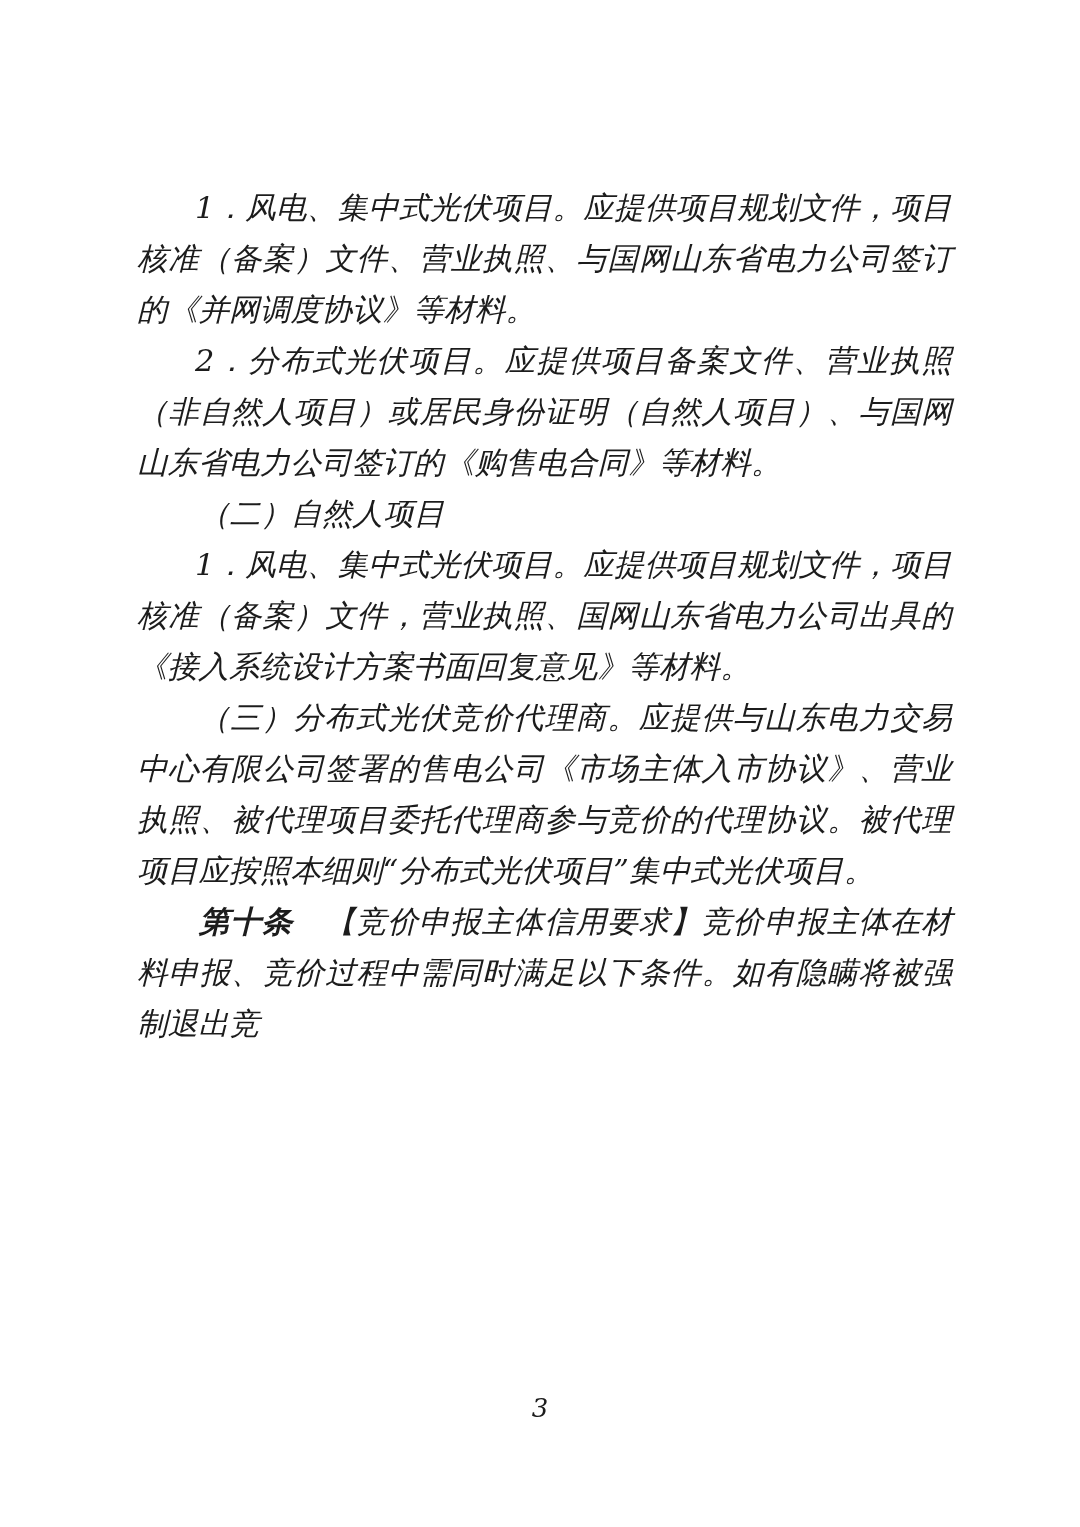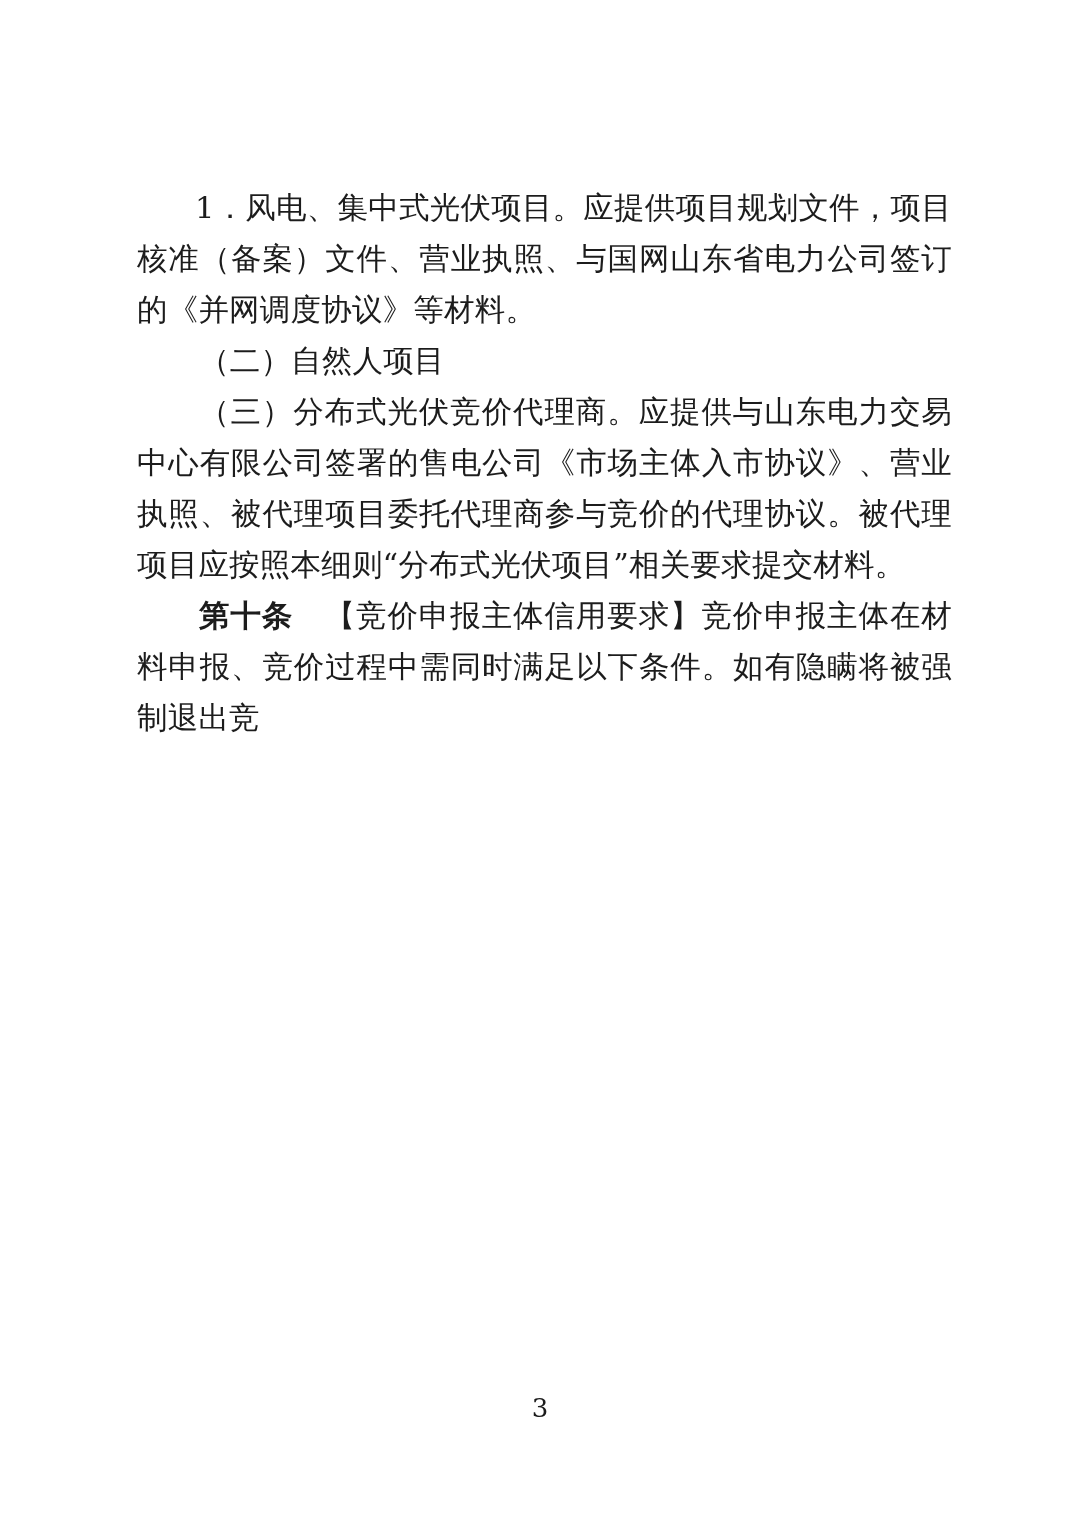--- a/index.html
+++ b/index.html
@@ -15,20 +15,21 @@
     position: relative;
     overflow: hidden;
   }
   .page {
     position: absolute;
     left: 0;
     top: 0;
     width: 1080px;
     height: 1527px;
     background: #ffffff;
+    font-style: italic;
   }
   .content {
     position: absolute;
     left: 137px;
     top: 182px;
     width: 815px;
   }
   .para {
     font-size: 30.5px;
     line-height: 51px;
@@ -59,25 +60,27 @@
   }
 </style>
 </head>
 <body>
 
 <div class="page">
   <div class="content">
 
     <p class="para indent1">1．风电、集中式光伏项目。应提供项目规划文件，项目核准（备案）文件、营业执照、与国网山东省电力公司签订的《并网调度协议》等材料。</p>
 
+    <p class="para indent1">2．分布式光伏项目。应提供项目备案文件、营业执照（非自然人项目）或居民身份证明（自然人项目）、与国网山东省电力公司签订的《购售电合同》等材料。</p>
 
     <p class="para indent2">（二）自然人项目</p>
 
+    <p class="para indent1">1．风电、集中式光伏项目。应提供项目规划文件，项目核准（备案）文件，营业执照、国网山东省电力公司出具的《接入系统设计方案书面回复意见》等材料。</p>
 
 
-    <p class="para indent2">（三）分布式光伏竞价代理商。应提供与山东电力交易中心有限公司签署的售电公司《市场主体入市协议》、营业执照、被代理项目委托代理商参与竞价的代理协议。被代理项目应按照本细则“分布式光伏项目”相关要求提交材料。</p>
+    <p class="para indent2">（三）分布式光伏竞价代理商。应提供与山东电力交易中心有限公司签署的售电公司《市场主体入市协议》、营业执照、被代理项目委托代理商参与竞价的代理协议。被代理项目应按照本细则“分布式光伏项目”集中式光伏项目。</p>
 
     <p class="para indent2"><span class="bold-lead">第十条</span>　<span>【竞价申报主体信用要求】竞价申报主体在材料申报、竞价过程中需同时满足以下条件。如有隐瞒将被强制退出竞</span></p>
 
   </div>
 
   <div class="page-number">3</div>
 </div>
 
 </body></html>

